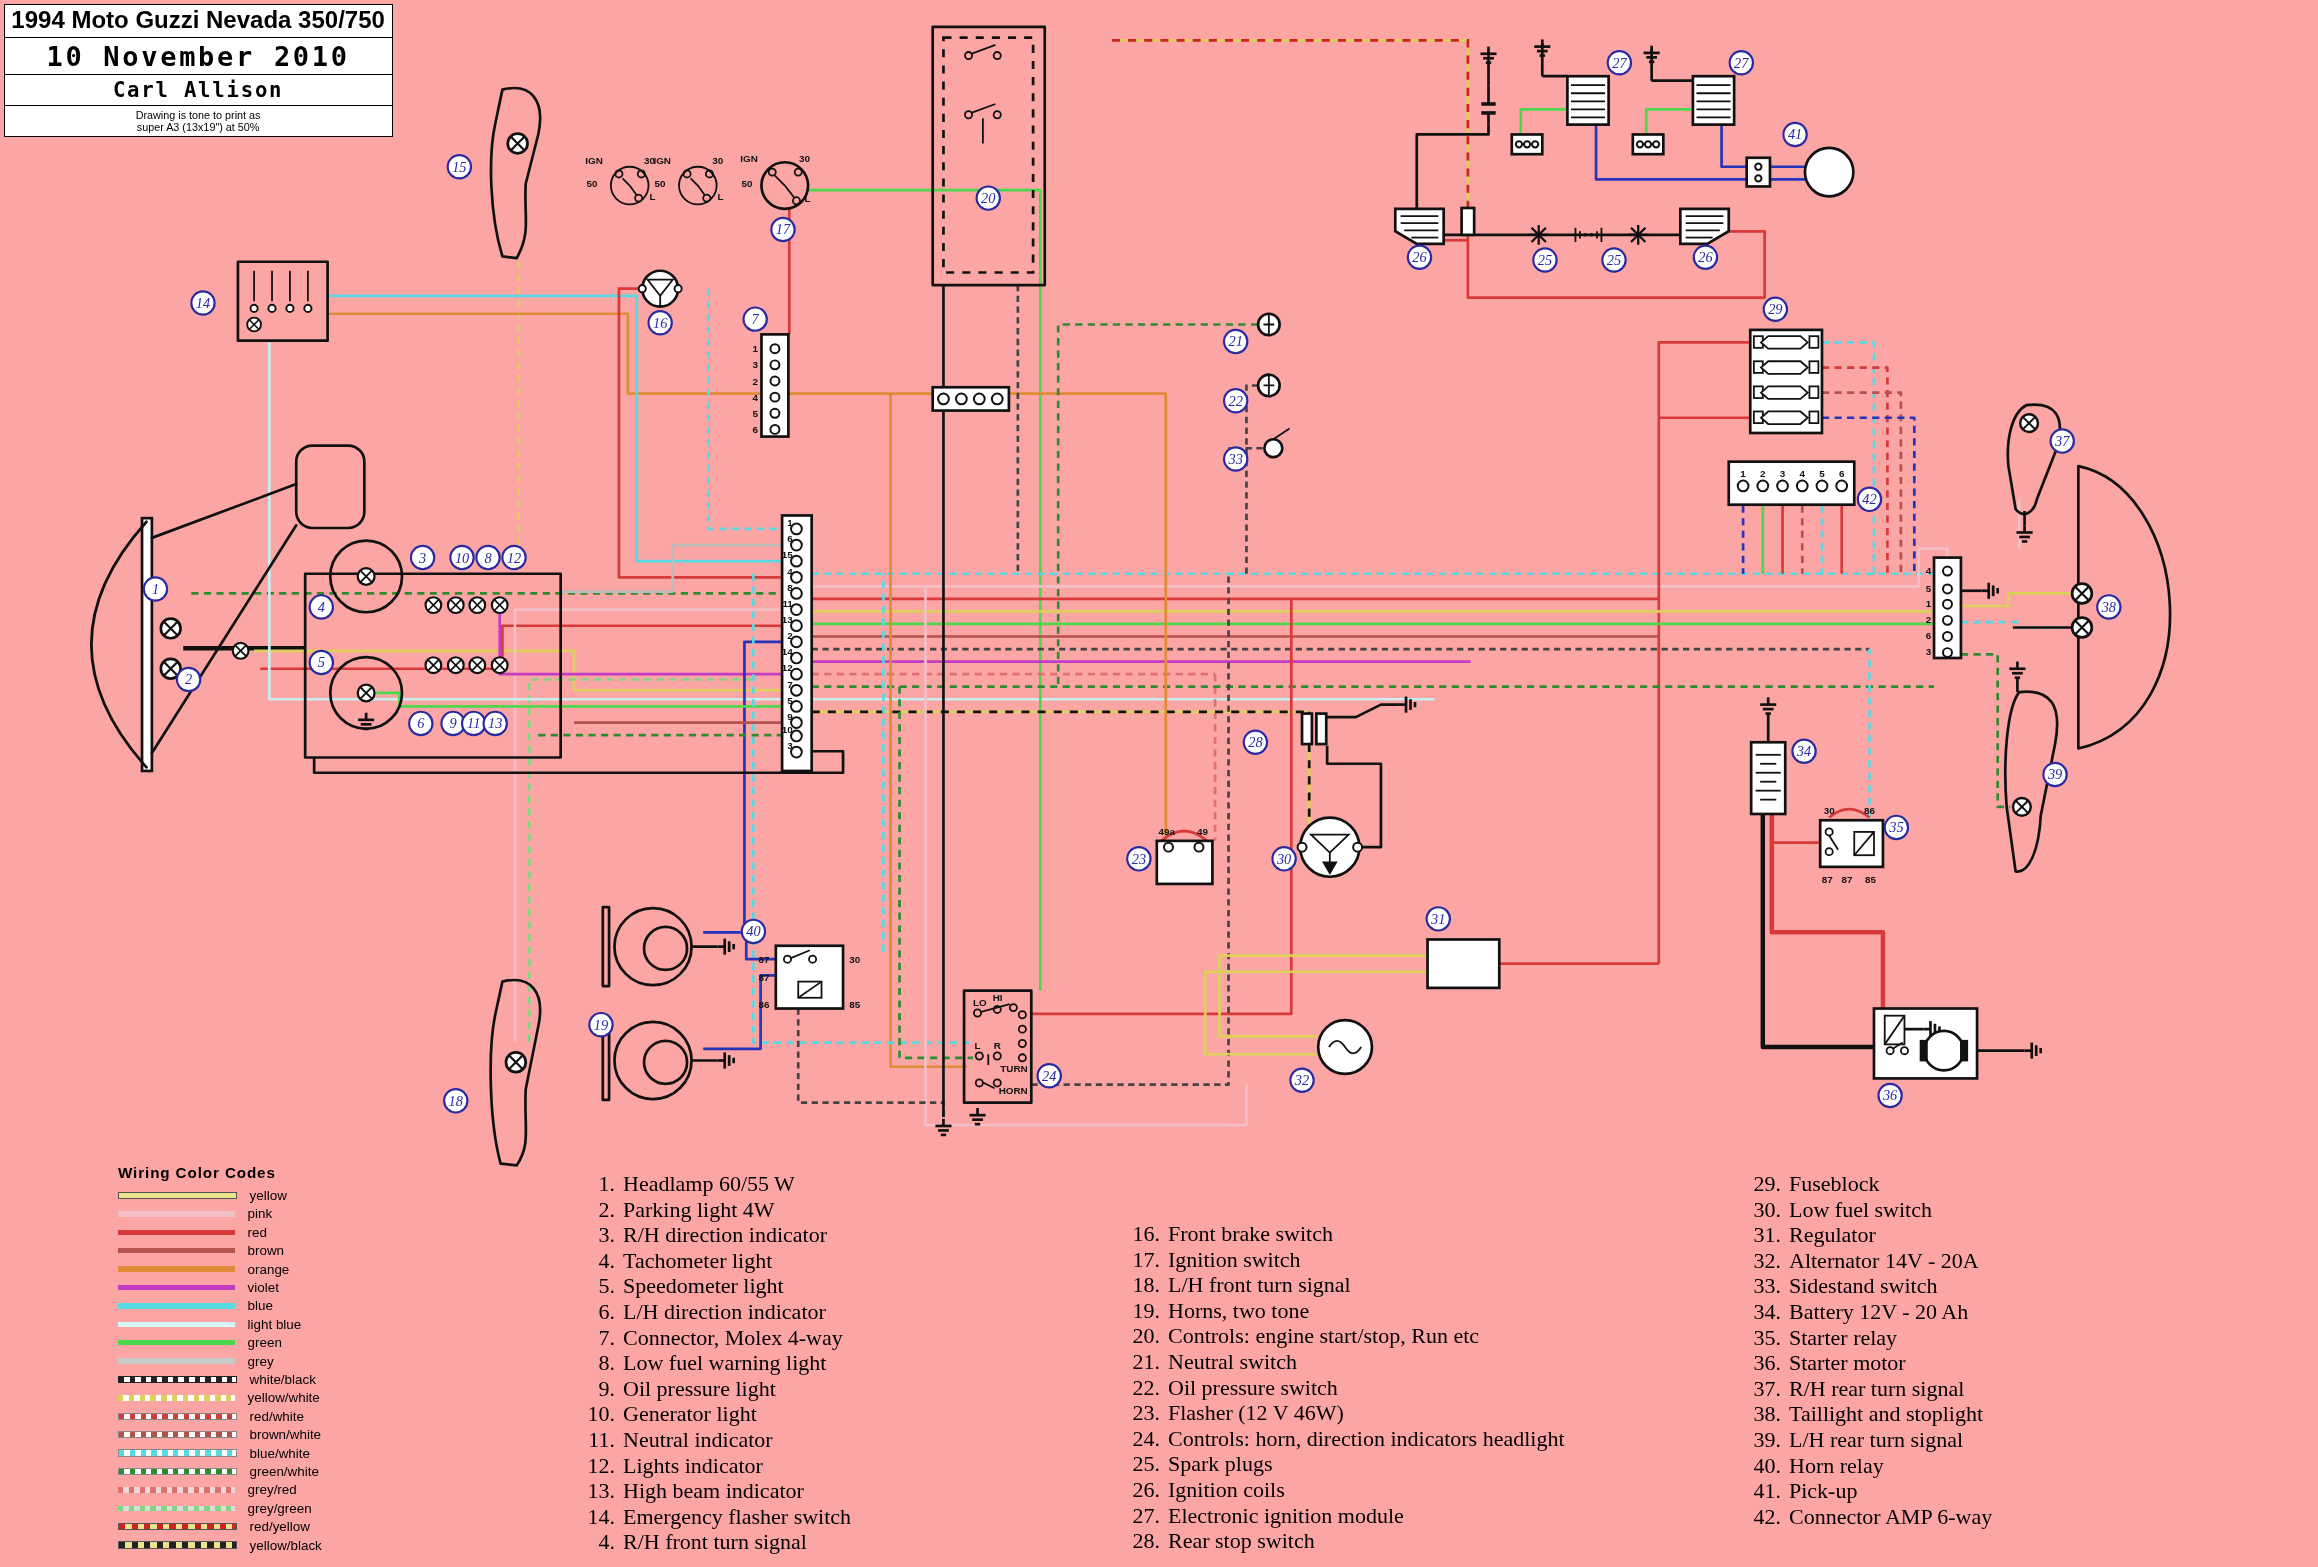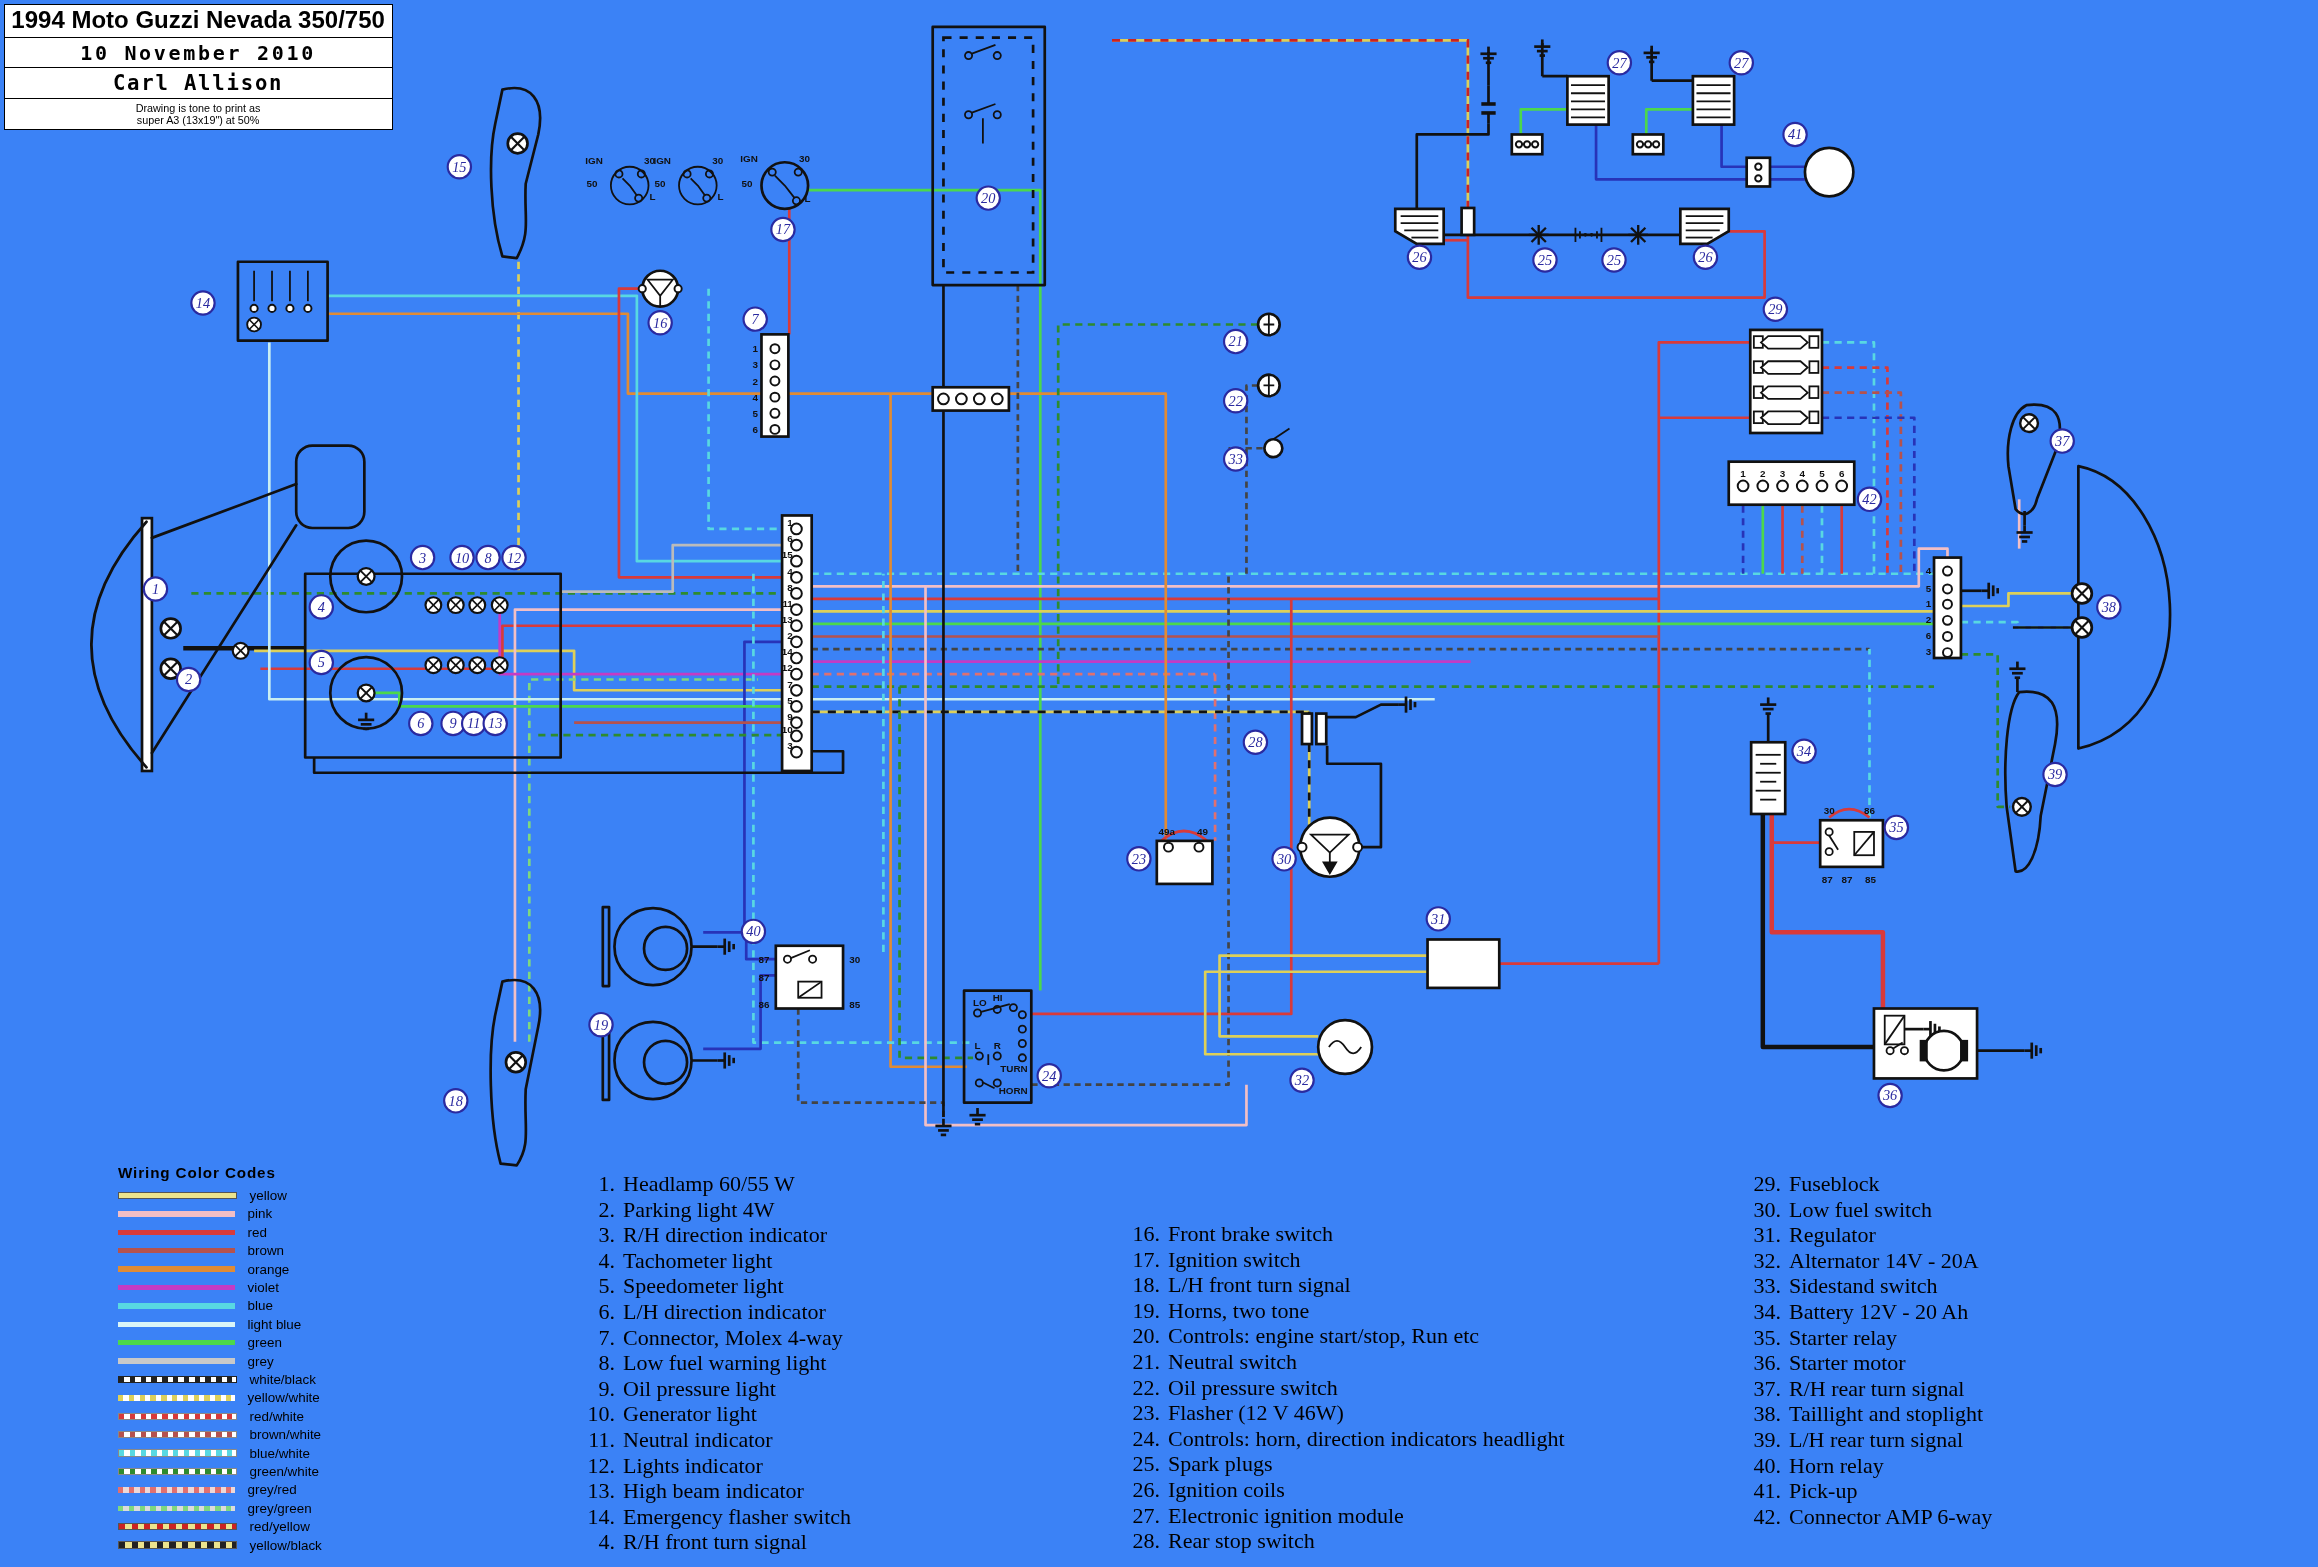--- a/index.html
+++ b/index.html
@@ -1,23 +1,23 @@
 <!DOCTYPE html>
 <html style="font-size:14.3px"><head>
 <meta charset="utf-8">
 <style>
   html,body{margin:0;padding:0;background:#888;}
-  .canvas{position:relative;width:2319px;height:1567px;background:#3b82f6;overflow:hidden;
+  .canvas{position:relative;width:2319px;height:1567px;background:#fca5a5;overflow:hidden;
           font-family:"Liberation Sans",sans-serif;}
   
   .titleblock{position:absolute;left:3.6px;top:3.6px;width:387px;border:1.8px solid #000;background:#fff;}
   .tb-row{border-bottom:1.8px solid #000;text-align:center;color:#000;}
   .tb-row:last-child{border-bottom:none;}
   .tb-title{font-size:24px;font-weight:bold;font-stretch:condensed;padding:1.8px 0 2.7px;font-family:"Liberation Sans",sans-serif;}
-  .tb-date{font-size:20px;font-weight:bold;letter-spacing:2.7px;padding:2.7px 0;font-family:"DejaVu Sans Mono",monospace;}
+  .tb-date{font-size:27px;font-weight:bold;letter-spacing:2.7px;padding:2.7px 0;font-family:"DejaVu Sans Mono",monospace;}
   .tb-author{font-size:20.6px;font-weight:bold;letter-spacing:1.8px;padding:2.7px 0;font-family:"DejaVu Sans Mono",monospace;}
   .tb-note{font-size:10.8px;line-height:12.6px;padding:2.7px 0;}
   
   .legend{position:absolute;left:118px;top:1164px;width:269px;}
   .legend-title{font-size:15.2px;font-weight:bold;color:#000;margin-bottom:5.4px;letter-spacing:0.9px;}
   .legend-row{display:flex;align-items:center;height:18.4px;}
   .legend-swatch{width:117px;height:5.4px;margin-right:12.6px;flex:none;}
   .legend-label{font-size:13.4px;color:#000;}
   .sw-yellow{background:#ece48d;border:0.9px solid #555;}
   .sw-pink{background:#f2bfc6;}

